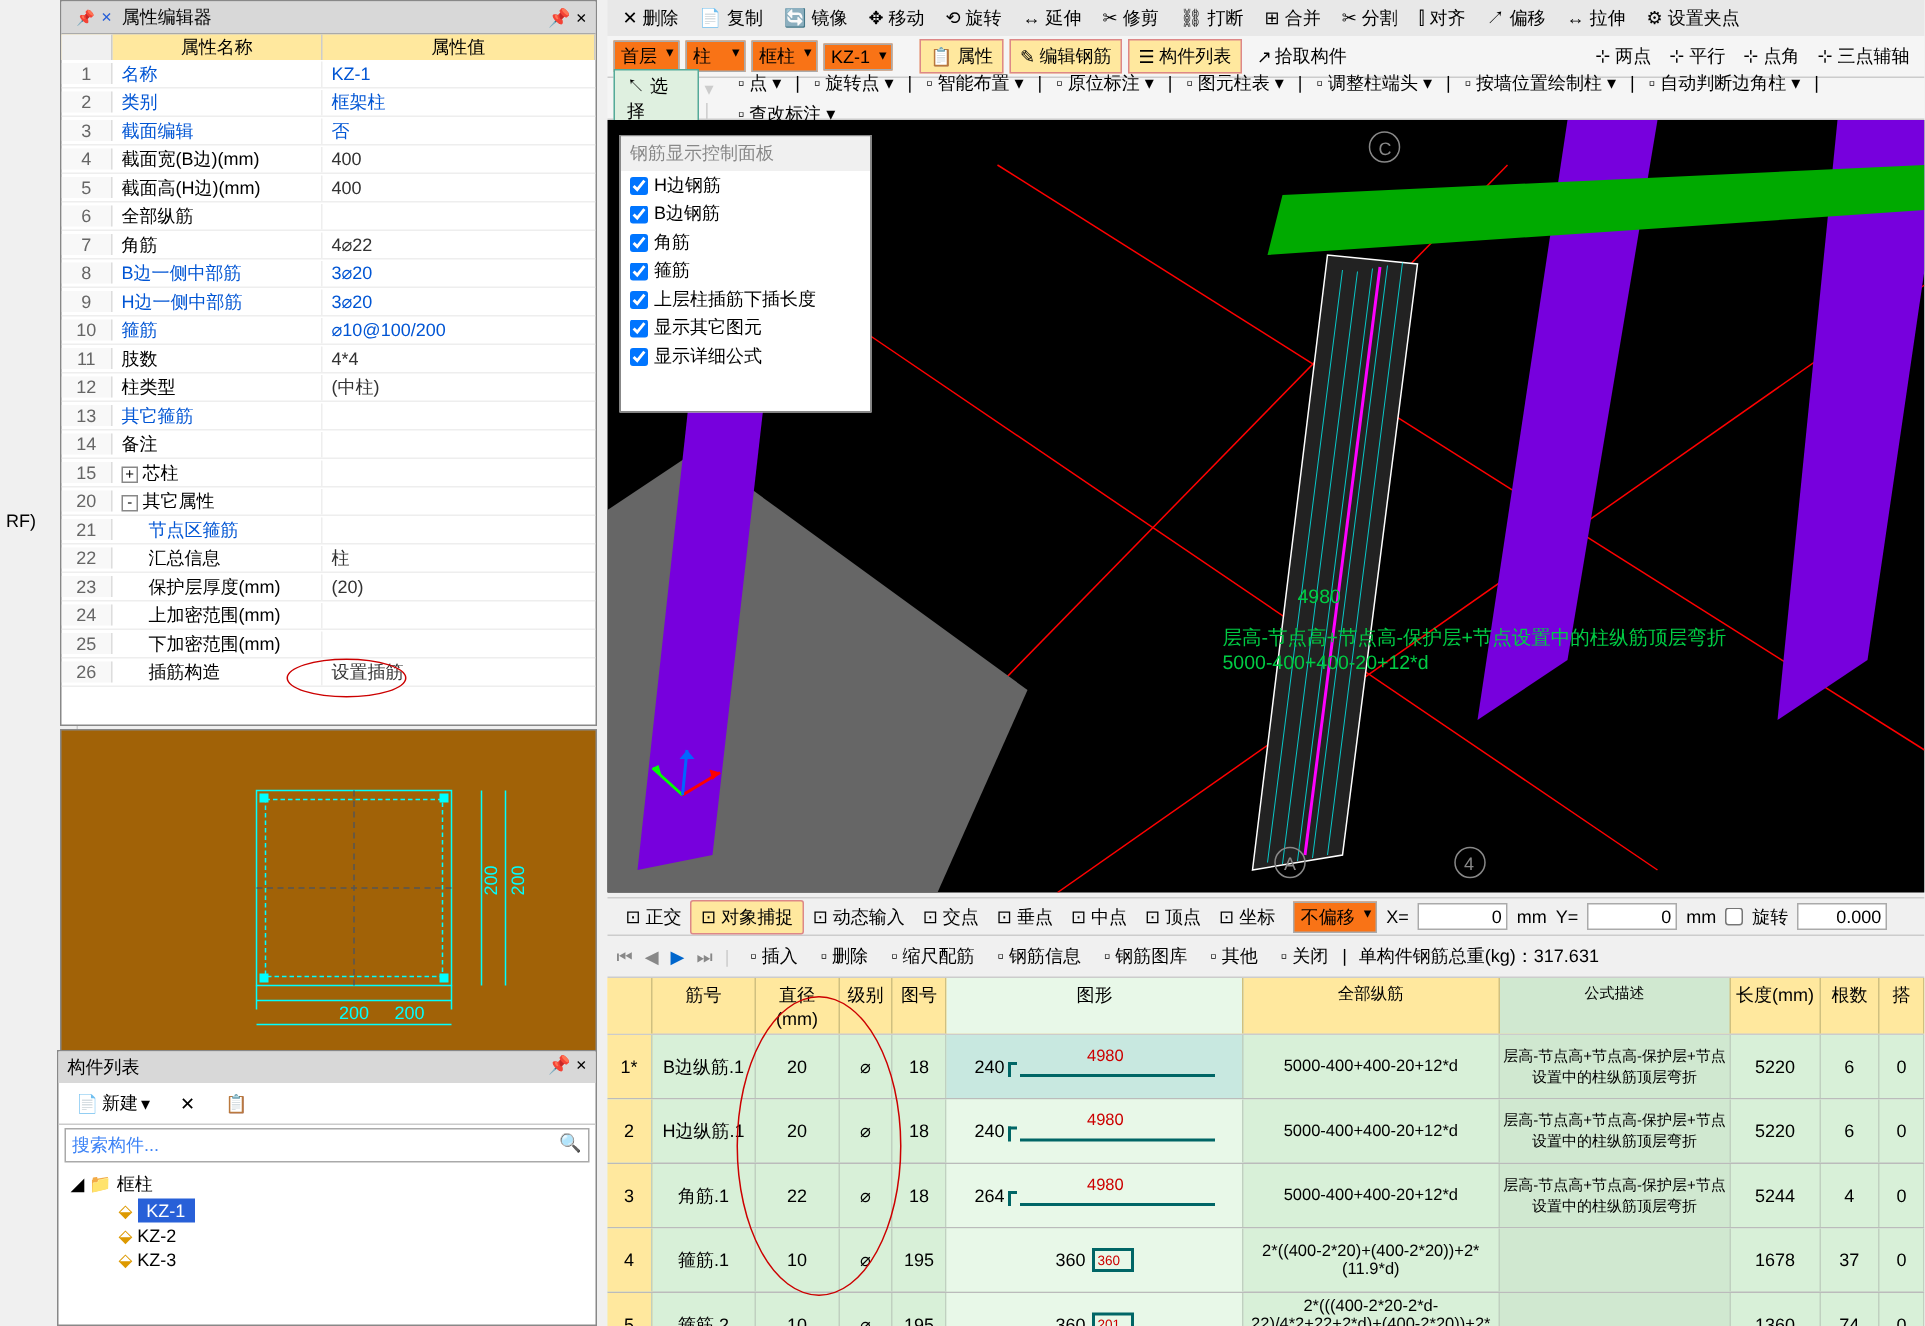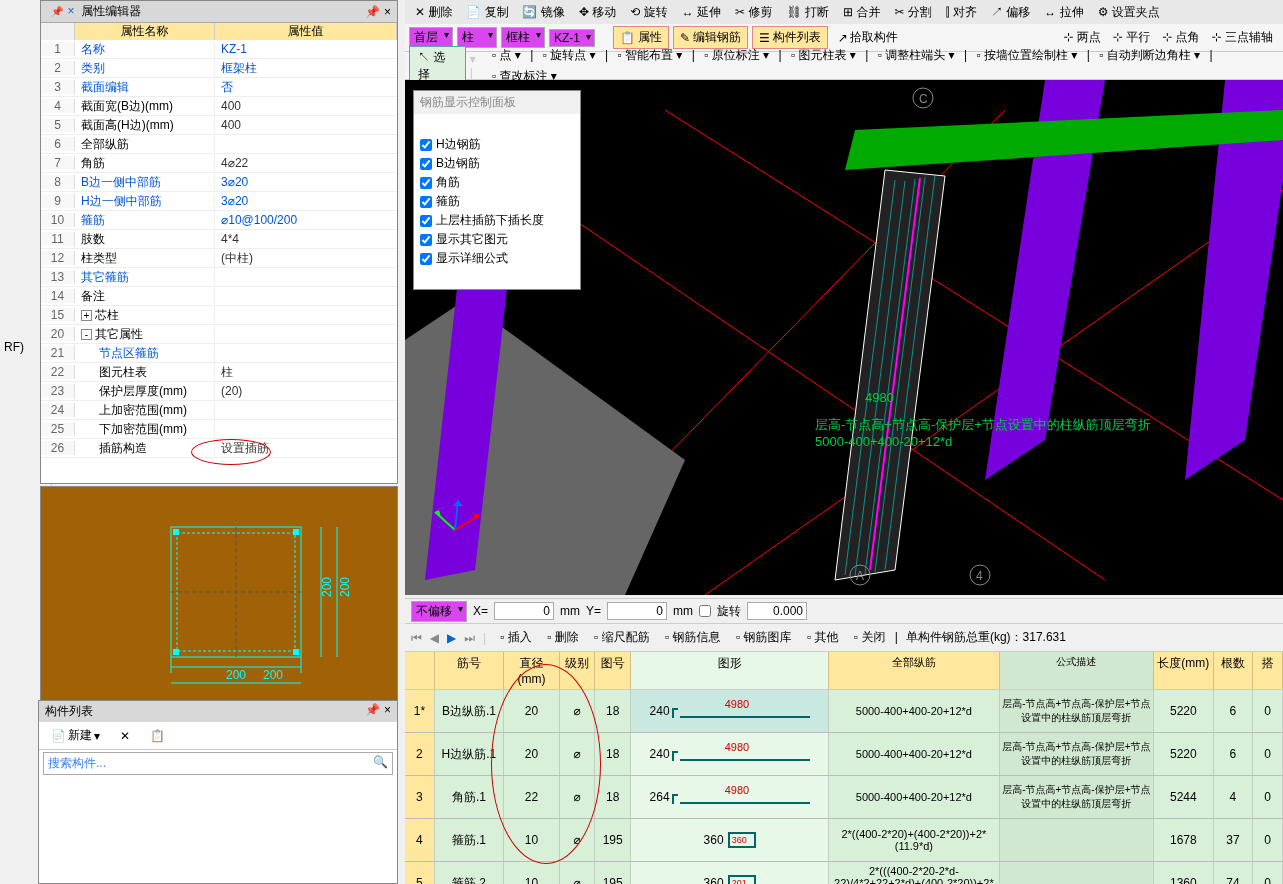--- a/index.html
+++ b/index.html
@@ -1,20 +1,20 @@
 <!DOCTYPE html>
 <html><head>
 <meta charset="utf-8">
 <style>
 * { box-sizing: border-box; margin: 0; padding: 0; font-family: "Microsoft YaHei", sans-serif; font-size: 12px; }
 body { width: 1283px; height: 884px; background: #f0f0f0; overflow: hidden; position: relative; }
 .toolbar-top { position: absolute; left: 405px; top: 0; right: 0; height: 24px; background: #e8e8e8; display: flex; align-items: center; padding: 0 4px; gap: 2px; }
 .tb-btn { padding: 2px 6px; display: inline-flex; align-items: center; gap: 2px; cursor: pointer; border-radius: 2px; }
 .toolbar-2 { position: absolute; left: 405px; top: 24px; right: 0; height: 28px; background: #f5f5f5; display: flex; align-items: center; padding: 0 4px; gap: 4px; border-bottom: 1px solid #ccc; }
-.combo { background: #d946ef; border: 1px solid #aaa; padding: 1px 14px 1px 4px; position: relative; min-width: 40px; }
+.combo { background: #f97316; border: 1px solid #aaa; padding: 1px 14px 1px 4px; position: relative; min-width: 40px; }
 .combo::after { content: "▾"; position: absolute; right: 3px; top: 1px; font-size: 10px; }
 .tb-toggle { border: 1px solid #888; background: #fff3d0; padding: 2px 6px; display: inline-flex; align-items: center; gap: 3px; }
 .tb-toggle.active { background: #ffe89e; border-color: #d88; }
 .toolbar-3 { position: absolute; left: 405px; top: 52px; right: 0; height: 28px; background: #f5f5f5; display: flex; align-items: center; padding: 0 4px; gap: 4px; border-bottom: 1px solid #ccc; }
 .tb-sel { border: 1px solid #5a9; background: #dff0e0; padding: 2px 8px; }
 .prop-panel { position: absolute; left: 40px; top: 0; width: 358px; height: 484px; background: #fff; border: 1px solid #888; }
 .prop-title { background: #d8d8d8; padding: 2px 6px; display: flex; justify-content: space-between; align-items: center; border-bottom: 1px solid #aaa; }
 .prop-header { display: flex; background: #ffe89e; }
 .prop-header > div { padding: 0; text-align: center; border-right: 1px solid #ccc; }
 .prop-hdr-num { width: 34px; background: #f0f0f0; }
@@ -34,21 +34,21 @@
 .comp-list { position: absolute; left: 38px; top: 700px; width: 360px; height: 184px; background: #fff; border: 1px solid #888; }
 .comp-title { background: #d8d8d8; padding: 2px 6px; display: flex; justify-content: space-between; }
 .comp-tools { padding: 3px 6px; border-bottom: 1px solid #ccc; display: flex; gap: 8px; align-items: center; }
 .search-box { margin: 2px 4px; border: 1px solid #aaa; padding: 2px 20px 2px 4px; position: relative; }
 .tree { padding: 4px 8px; }
 .tree-item { padding: 1px 0 1px 16px; }
 .tree-item.sel { background: #2860d8; color: #fff; display: inline-block; padding: 1px 6px; }
 .viewport { position: absolute; left: 405px; top: 80px; right: 0; height: 515px; background: #000; }
 .rebar-panel { position: absolute; left: 8px; top: 10px; width: 168px; background: #fff; border: 1px solid #888; z-index: 5; }
 .rebar-title { background: #f0f0f0; padding: 3px 6px; color: #888; }
-.rebar-body { padding: 21px 6px; min-height: 160px; }
+.rebar-body { padding: 0 6px; min-height: 160px; }
 .rebar-item { display: flex; align-items: center; gap: 4px; padding: 1px 0; }
 .snap-bar { position: absolute; left: 405px; top: 598px; right: 0; height: 26px; background: #f0f0f0; display: flex; align-items: center; gap: 6px; padding: 0 6px; border-top: 1px solid #ccc; border-bottom: 1px solid #ccc; }
 .rec-bar { position: absolute; left: 405px; top: 624px; right: 0; height: 28px; background: #f0f0f0; display: flex; align-items: center; gap: 8px; padding: 0 6px; border-bottom: 1px solid #ccc; }
 .rebar-table { position: absolute; left: 405px; top: 652px; right: 0; bottom: 0; background: #fff; }
 .rt-header { display: flex; background: #ffe89e; border-bottom: 1px solid #ccc; }
 .rt-header > div { padding: 3px 2px; text-align: center; border-right: 1px solid #d0c080; }
 .rt-body { }
 .rt-row { display: flex; background: #d8f0d8; border-bottom: 1px solid #bbb; min-height: 42px; align-items: center; }
 .rt-row > div { padding: 2px; border-right: 1px solid #c0d0c0; height: 42px; display: flex; align-items: center; justify-content: center; text-align: center; }
 .c-num { width: 30px; background: #ffe89e; }
@@ -170,21 +170,21 @@
         <div class="prop-name "><span class="expand-box">-</span>其它属性</div>
         <div class="prop-val "></div>
       </div>
       <div class="prop-row indent">
         <div class="prop-num">21</div>
         <div class="prop-name blue">节点区箍筋</div>
         <div class="prop-val blue"></div>
       </div>
       <div class="prop-row indent">
         <div class="prop-num">22</div>
-        <div class="prop-name ">图元柱表</div>
+        <div class="prop-name ">汇总信息</div>
         <div class="prop-val ">柱</div>
       </div>
       <div class="prop-row indent">
         <div class="prop-num">23</div>
         <div class="prop-name ">保护层厚度(mm)</div>
         <div class="prop-val ">(20)</div>
       </div>
       <div class="prop-row indent">
         <div class="prop-num">24</div>
         <div class="prop-name ">上加密范围(mm)</div>
@@ -233,20 +233,26 @@
     <span><span>📌</span> <span>×</span></span>
   </div>
   <div class="comp-tools">
     <span class="tb-btn">📄 <span>新建</span> ▾</span>
     <span class="tb-btn">✕</span>
     <span class="tb-btn">📋</span>
   </div>
   <div class="search-box">
     <span style="color:#3b82f6">搜索构件...</span>
     <span style="position:absolute;right:4px;top:2px;color:#888">🔍</span>
+  </div>
+  <div class="tree">
+    <div>◢ 📁 <span>框柱</span></div>
+    <div class="tree-item" style="margin-left:16px"><span style="color:#d90">⬙</span> <span class="tree-item sel">KZ-1</span></div>
+    <div class="tree-item" style="margin-left:16px"><span style="color:#d90">⬙</span> <span>KZ-2</span></div>
+    <div class="tree-item" style="margin-left:16px"><span style="color:#d90">⬙</span> <span>KZ-3</span></div>
   </div>
 </div>
 
 <div class="toolbar-top" id="tb-top">
     <span class="tb-btn">✕ 删除</span>
     <span class="tb-btn">📄 复制</span>
     <span class="tb-btn">🔄 镜像</span>
     <span class="tb-btn">✥ 移动</span>
     <span class="tb-btn">⟲ 旋转</span>
     <span class="tb-btn">↔ 延伸</span>
@@ -324,20 +330,21 @@
         <label class="rebar-item"><input type="checkbox" checked="" style=""> 角筋</label>
         <label class="rebar-item"><input type="checkbox" checked="" style=""> 箍筋</label>
         <label class="rebar-item"><input type="checkbox" checked="" style=""> 上层柱插筋下插长度</label>
         <label class="rebar-item"><input type="checkbox" checked="" style=""> 显示其它图元</label>
         <label class="rebar-item"><input type="checkbox" checked="" style=""> 显示详细公式</label>
       </div>
   </div>
 </div>
 
 <div class="snap-bar">
+  <span id="snapbar-items"><span class="tb-btn ">⊡ 正交</span><span class="tb-btn tb-toggle active">⊡ 对象捕捉</span><span class="tb-btn ">⊡ 动态输入</span><span class="tb-btn ">⊡ 交点</span><span class="tb-btn ">⊡ 垂点</span><span class="tb-btn ">⊡ 中点</span><span class="tb-btn ">⊡ 顶点</span><span class="tb-btn ">⊡ 坐标</span></span>
   <span class="combo">不偏移</span>
   <span>X=</span>
     <input class="num-input" value="0" style="">
     <span>mm</span>
   <span>Y=</span>
     <input class="num-input" value="0" style="">
     <span>mm</span>
   <label class="ch">
       <input type="checkbox" style="">
       <span>旋转</span>

